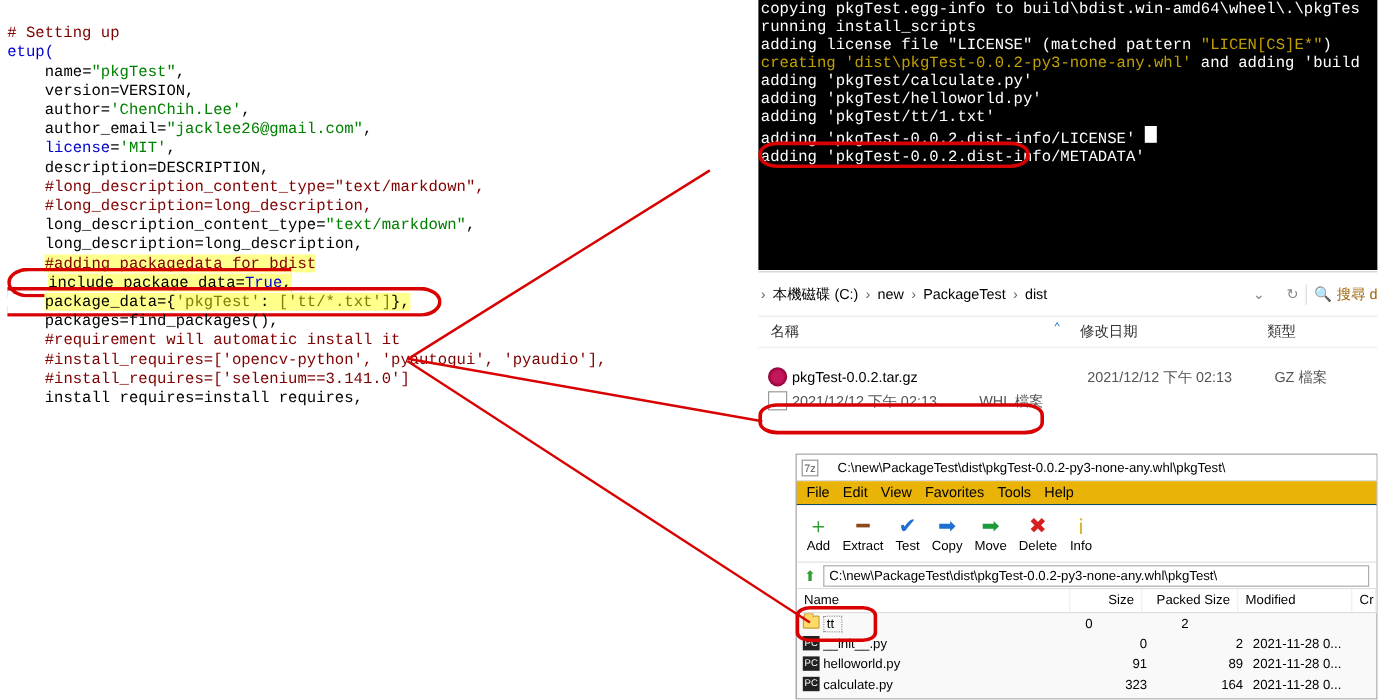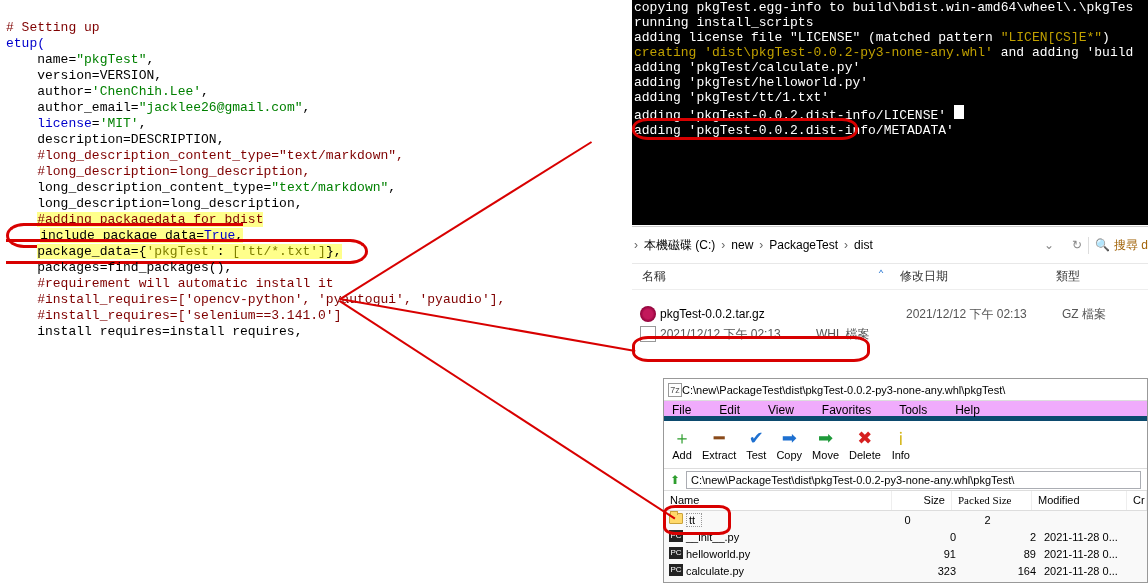--- a/index.html
+++ b/index.html
@@ -37,30 +37,30 @@
 
 .filelist-body { position: absolute; left: 632px; top: 274px; width: 516px; font-family: "Segoe UI", sans-serif; font-size: 12px; }
 .fl-row { display: flex; align-items: center; height: 20px; padding-left: 8px; }
 .fl-row .icon { width: 16px; height: 16px; margin-right: 4px; }
 .fl-name { width: 246px; } .fl-date { width: 156px; color: #555; } .fl-type { flex:1; color:#555; }
 .fl-red-box { border: 3px solid #d80000; border-radius: 16px/10px; position: absolute; }
 
 
 .szwin { position: absolute; left: 663px; top: 378px; width: 485px; height: 205px; background: #f9f9f9; border: 1px solid #999; font-family: "Segoe UI", sans-serif; font-size: 12px; }
 .sz-title { height: 22px; background: #fff; display: flex; align-items: center; padding: 0 4px; font-size: 11px; border-bottom: 1px solid #ddd; }
-.sz-title .ticon { width: 14px; height: 14px; border: 1px solid #999; margin-right: 0; display:inline-flex; align-items:center; justify-content:center; font-size:9px; color:#555;}
-.sz-menu { height: 20px; display: flex; gap: 28px; padding: 2px 8px; background: #f0abfc; border-bottom: 5px solid #0c4a6e; }
+.sz-title .ticon { width: 14px; height: 14px; border: 1px solid #999; margin-right: 16px; display:inline-flex; align-items:center; justify-content:center; font-size:9px; color:#555;}
+.sz-menu { height: 20px; display: flex; gap: 11px; padding: 2px 8px; background: #eab308; border-bottom: 1px solid #0c4a6e; }
 .sz-toolbar { height: 48px; display: flex; gap: 10px; padding: 2px 8px; background: #fff; border-bottom: 1px solid #ddd; align-items: center; }
 .sz-tool { display: flex; flex-direction: column; align-items: center; font-size: 11px; gap: 1px; }
 .sz-tool .ic { width: 20px; height: 20px; display:flex; align-items:center; justify-content:center; font-size: 18px; }
 .sz-path { height: 22px; display: flex; align-items: center; padding: 0 6px; gap: 6px; background: #fff; border-bottom: 1px solid #ddd; }
 .sz-path input { flex:1; height: 18px; font-size: 11px; padding: 0 4px; border: 1px solid #abadb3; }
 .sz-listhead { height: 20px; display: flex; background: #fff; border-bottom: 1px solid #ddd; font-size: 11px; }
 .sz-listhead div { padding: 3px 6px; border-right: 1px solid #eee; }
-.sz-lname { width: 228px; } .sz-lsize { width: 60px; text-align:right;} .sz-lpsize { width: 80px; font-family:Liberation Serif, serif;} .sz-lmod { flex:1; }
+.sz-lname { width: 228px; } .sz-lsize { width: 60px; text-align:right;} .sz-lpsize { width: 80px; text-align:right;} .sz-lmod { flex:1; }
 .sz-body { }
 .sz-row { display: flex; height: 17px; align-items: center; font-size: 11px; }
 .sz-row .ic { width: 16px; height: 14px; margin: 0 2px 0 4px; display:flex; align-items:flex-start; justify-content:center; }
 .sz-rname { width: 210px; } .sz-rsize { width: 60px; text-align:right; } .sz-rpsize { width: 80px; text-align:right; } .sz-rmod { flex:1; padding-left: 8px; }
 .sz-red-box { position: absolute; border: 3px solid #d80000; border-radius: 12px/8px; }
 
 
 .ann-line { position: absolute; height: 2px; background: #d80000; transform-origin: 0 0; }
 
 .folder-ic { width: 14px; height: 11px; background: #ffd96a; border: 1px solid #caa23a; border-radius: 1px; position:relative; }

